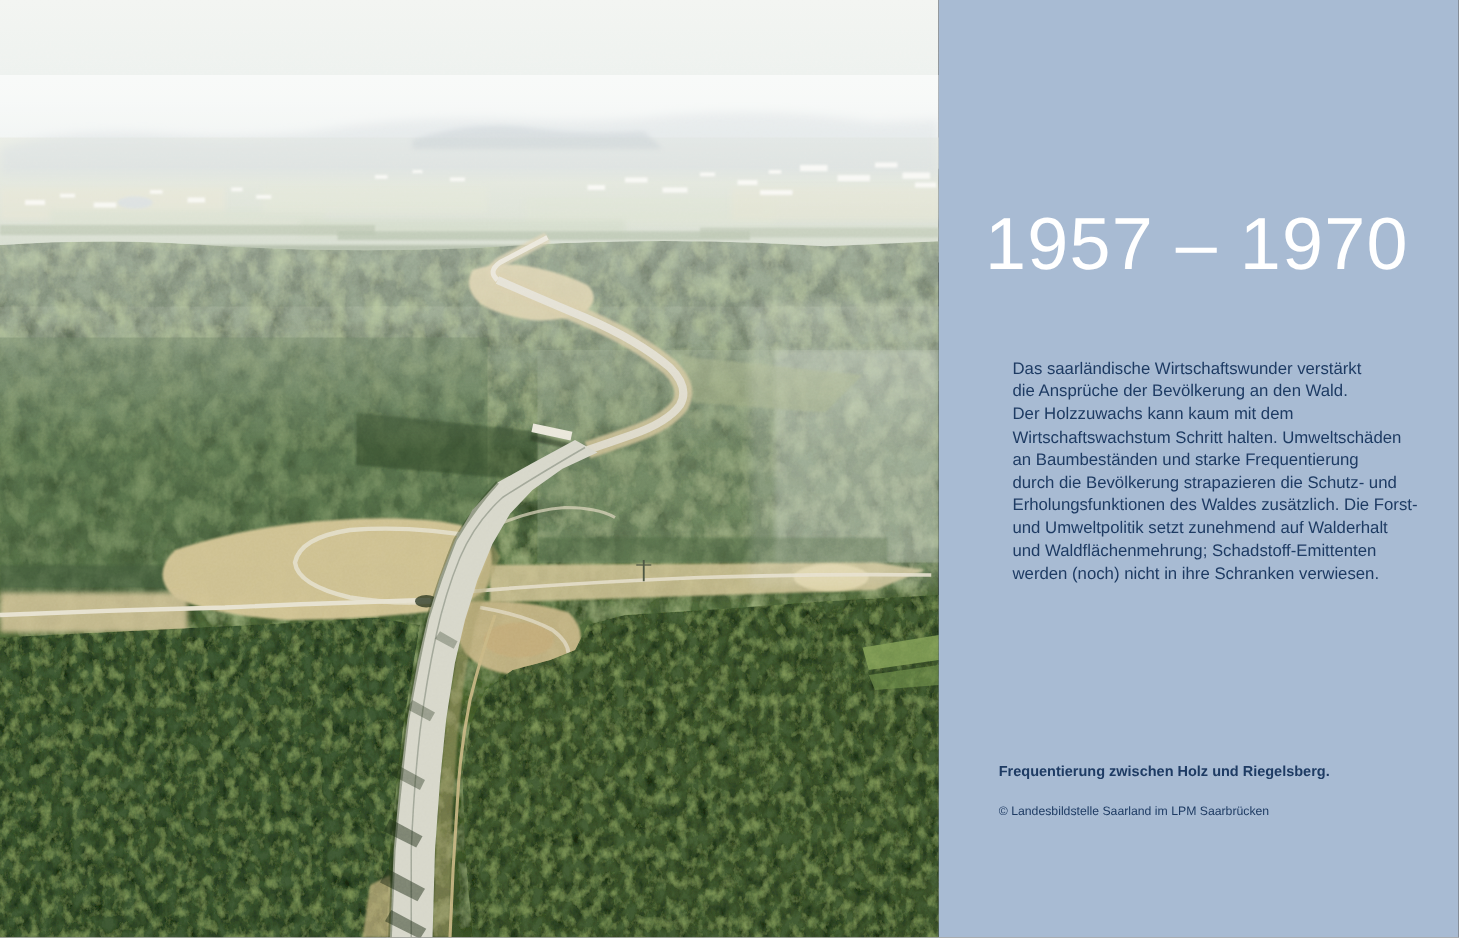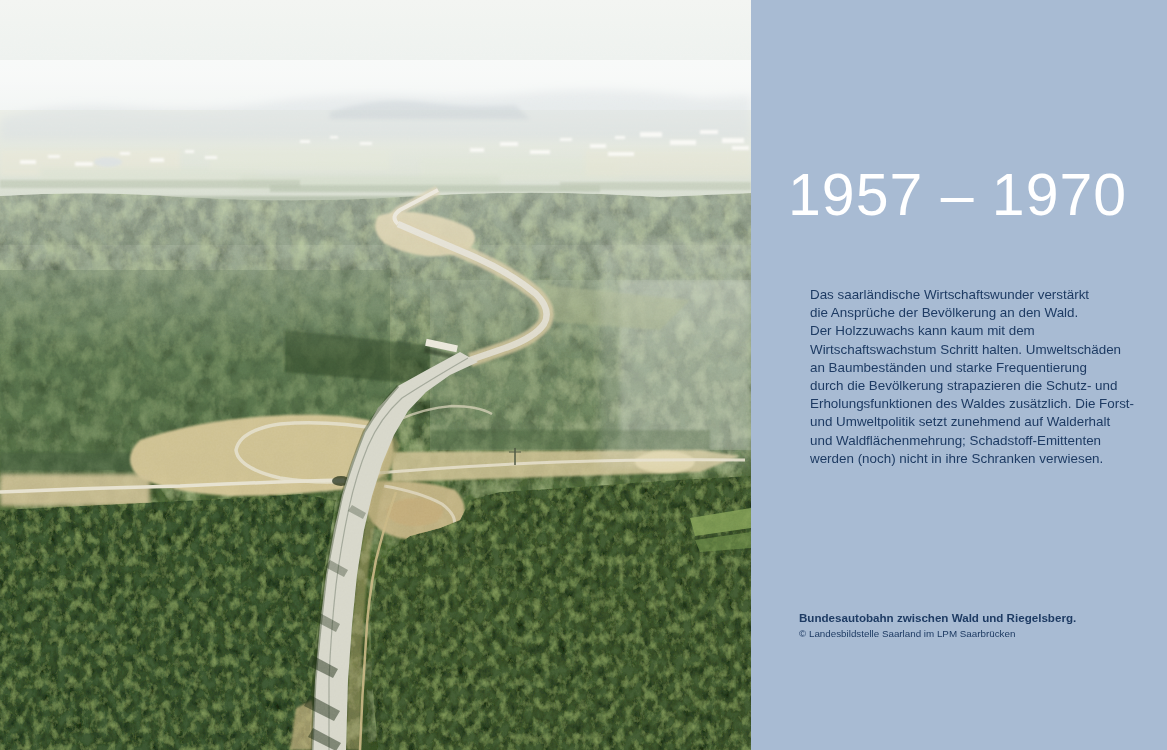--- a/index.html
+++ b/index.html
@@ -13,21 +13,21 @@
     color:#ffffff;font-size:59px;font-weight:300;line-height:1;
     letter-spacing:1px;white-space:nowrap;
   }
   .panel-body{
     position:absolute;left:47px;top:274px;width:345px;margin:12px;
     color:#1e3b63;font-size:13.4px;line-height:18.2px;
     white-space:pre-line;
   }
   .panel-caption{position:absolute;left:48px;top:610px;width:330px;color:#1e3b63;}
   .caption-main{margin:0;font-size:11.6px;font-weight:bold;line-height:15px;}
-  .caption-credit{margin:2px 0 0 0;font-size:9.8px;font-weight:400;line-height:13px;}
+  .caption-credit{margin:18px 0 0 0;font-size:9.8px;font-weight:400;line-height:13px;}
 </style>
 </head>
 <body>
 
 <div class="spread">
 
   <figure class="photo">
     <svg width="751" height="750" viewBox="0 0 751 750" xmlns="http://www.w3.org/2000/svg">
       <defs>
         <linearGradient id="skyG" x1="0" y1="0" x2="0" y2="1">
@@ -220,18 +220,18 @@
 die Ansprüche der Bevölkerung an den Wald.
 Der Holzzuwachs kann kaum mit dem
 Wirtschaftswachstum Schritt halten. Umweltschäden
 an Baumbeständen und starke Frequentierung
 durch die Bevölkerung strapazieren die Schutz- und
 Erholungsfunktionen des Waldes zusätzlich. Die Forst-
 und Umweltpolitik setzt zunehmend auf Walderhalt
 und Waldflächenmehrung; Schadstoff-Emittenten
 werden (noch) nicht in ihre Schranken verwiesen.</p>
     <div class="panel-caption">
-      <p class="caption-main">Bundesautobahn zwischen Wald und Riegelsberg.</p>
+      <p class="caption-main">Frequentierung zwischen Holz und Riegelsberg.</p>
       <p class="caption-credit">© Landesbildstelle Saarland im LPM Saarbrücken</p>
     </div>
   </aside>
 
 </div>
 
 </body></html>

